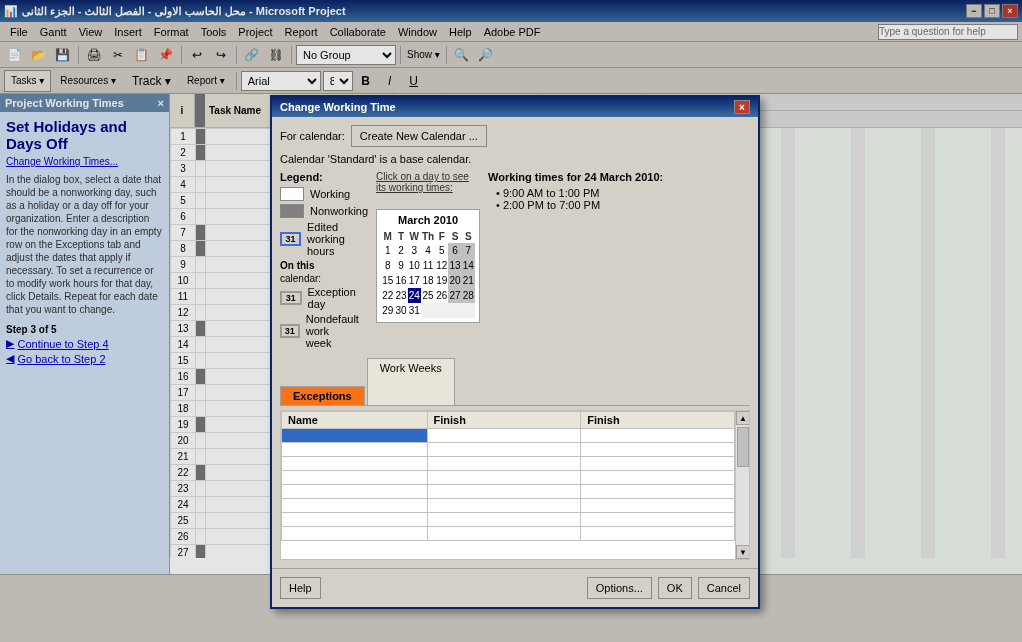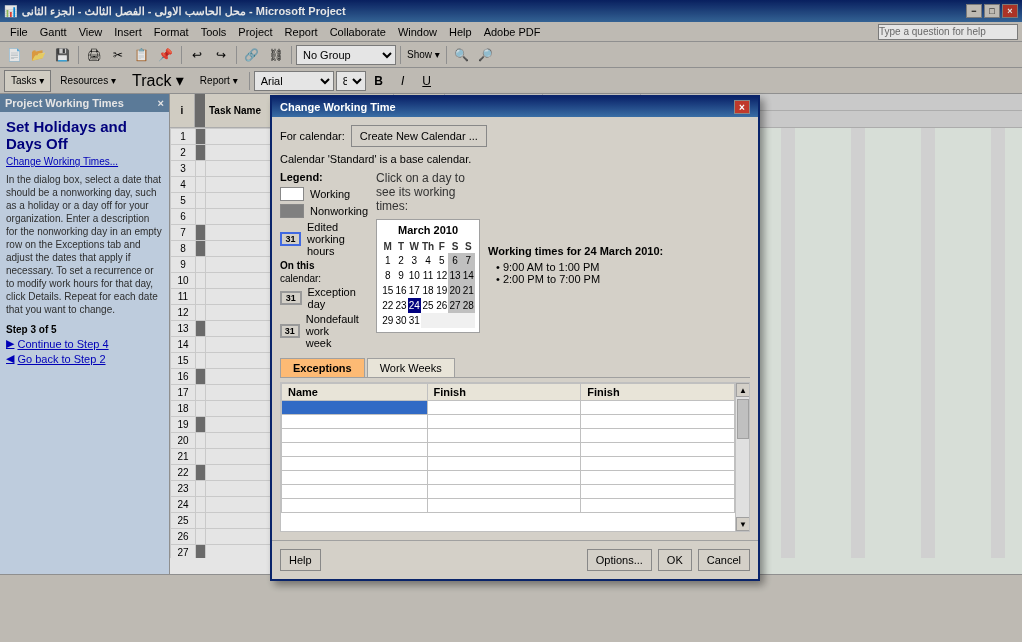--- a/index.html
+++ b/index.html
@@ -102,21 +102,21 @@
     .calendar-info-text { font-size: 11px; margin-bottom: 6px; }
     .legend-title { font-size: 11px; font-weight: bold; margin-bottom: 4px; }
     .legend-item { display: flex; align-items: center; gap: 6px; margin-bottom: 3px; font-size: 10px; }
     .legend-box { width: 24px; height: 14px; border: 1px solid #888; }
     .legend-box.working { background: white; }
     .legend-box.nonworking { background: #808080; }
     .legend-num { width: 24px; height: 14px; background: #d4d0c8; border: 2px solid #4169e1; display: flex; align-items: center; justify-content: center; font-size: 9px; font-weight: bold; }
     .legend-num2 { width: 24px; height: 14px; background: #d4d0c8; border: 2px solid #999; display: flex; align-items: center; justify-content: center; font-size: 9px; font-weight: bold; }
 
     
-    .dialog-columns { display: flex; gap: 8px; align-items: center; }
+    .dialog-columns { display: flex; gap: 8px; }
     .dialog-left-col { flex: 0 0 200px; }
     .dialog-right-col { flex: 1; }
 
     
     .cal-container { border: 1px solid #a0a0a0; background: white; padding: 4px; }
     .cal-title { text-align: center; font-weight: bold; font-size: 11px; margin-bottom: 4px; }
     .cal-grid { width: 100%; border-collapse: collapse; }
     .cal-grid th { text-align: center; font-size: 10px; width: 26px; padding: 1px; color: #333; }
     .cal-grid td { text-align: center; font-size: 10px; width: 26px; padding: 2px 1px; cursor: pointer; }
     .cal-grid td.nonwork { background: #c0c0c0; }
@@ -129,21 +129,21 @@
 
     .based-on { margin-top: 8px; font-size: 10px; }
     .based-on-title { font-weight: bold; margin-bottom: 2px; }
 
     
     .tab-bar { display: flex; border-bottom: 1px solid #a0a0a0; margin-bottom: 4px; }
     .tab {
       padding: 3px 12px; border: 1px solid #a0a0a0; border-bottom: none;
       background: #e8e4d8; cursor: pointer; font-size: 11px; margin-right: 2px;
     }
-    .tab.active { background: #fdba74; font-weight: bold; }
+    .tab.active { background: #f97316; font-weight: bold; margin-top: 28px; }
 
     
     .exc-table { width: 100%; border-collapse: collapse; font-size: 10px; }
     .exc-table th { background: #e8e4d8; border: 1px solid #c0c0c0; padding: 2px 6px; text-align: left; }
     .exc-table td { border: 1px solid #c0c0c0; padding: 2px 6px; height: 14px; }
 
     .exc-buttons { display: flex; flex-direction: column; gap: 4px; padding-left: 4px; }
 
     
     .dialog-footer { display: flex; justify-content: space-between; padding: 8px; border-top: 1px solid #a0a0a0; }
@@ -210,21 +210,21 @@
   <div class="tb-sep"></div>
   <span style="font-size:10px; padding:0 2px;">Show ▾</span>
   <div class="tb-sep"></div>
   <div class="tb-btn">🔍</div>
   <div class="tb-btn">🔎</div>
 </div>
 
 <div class="toolbar">
   <div class="tb-btn" style="background:#e8e4d8; border:1px solid #888; padding:0 6px; width:auto; font-size:10px;">Tasks ▾</div>
   <div class="tb-btn" style="padding:0 6px; width:auto; font-size:10px;">Resources ▾</div>
-  <div class="tb-btn" style="padding:0 6px; width:auto; font-size:16px;">Track ▾</div>
+  <div class="tb-btn" style="padding:0 6px; width:auto; font-size:12px;">Track ▾</div>
   <div class="tb-btn" style="padding:0 6px; width:auto; font-size:10px;">Report ▾</div>
   <div class="tb-sep"></div>
   <select class="tb-combo" style="width:80px;">
     <option>Arial</option>
   </select>
   <select class="tb-combo" style="width:30px;">
     <option>8</option>
   </select>
   <div class="tb-btn" style="font-weight:bold;">B</div>
   <div class="tb-btn" style="font-style:italic;">I</div>
@@ -510,21 +510,21 @@
                   <div class="legend-num2">31</div>
                   <span>Exception day</span>
                 </div>
                 <div class="legend-item">
                   <div class="legend-num2">31</div>
                   <span>Nondefault work<br>week</span>
                 </div>
               </div>
 
               <div>
-                <div style="font-size:12px; margin-bottom:6px; color:#333;">Click on a day to see its working times:</div>
+                <div style="font-size:10px; margin-bottom:16px; color:#333;text-decoration:underline;">Click on a day to see its working times:</div>
                 <div class="cal-container">
                   <div class="cal-title">March 2010</div>
                   <table class="cal-grid">
                     <thead>
                       <tr id="cal-header-row">
                           <th>M</th>
                           <th>T</th>
                           <th>W</th>
                           <th>Th</th>
                           <th>F</th>

